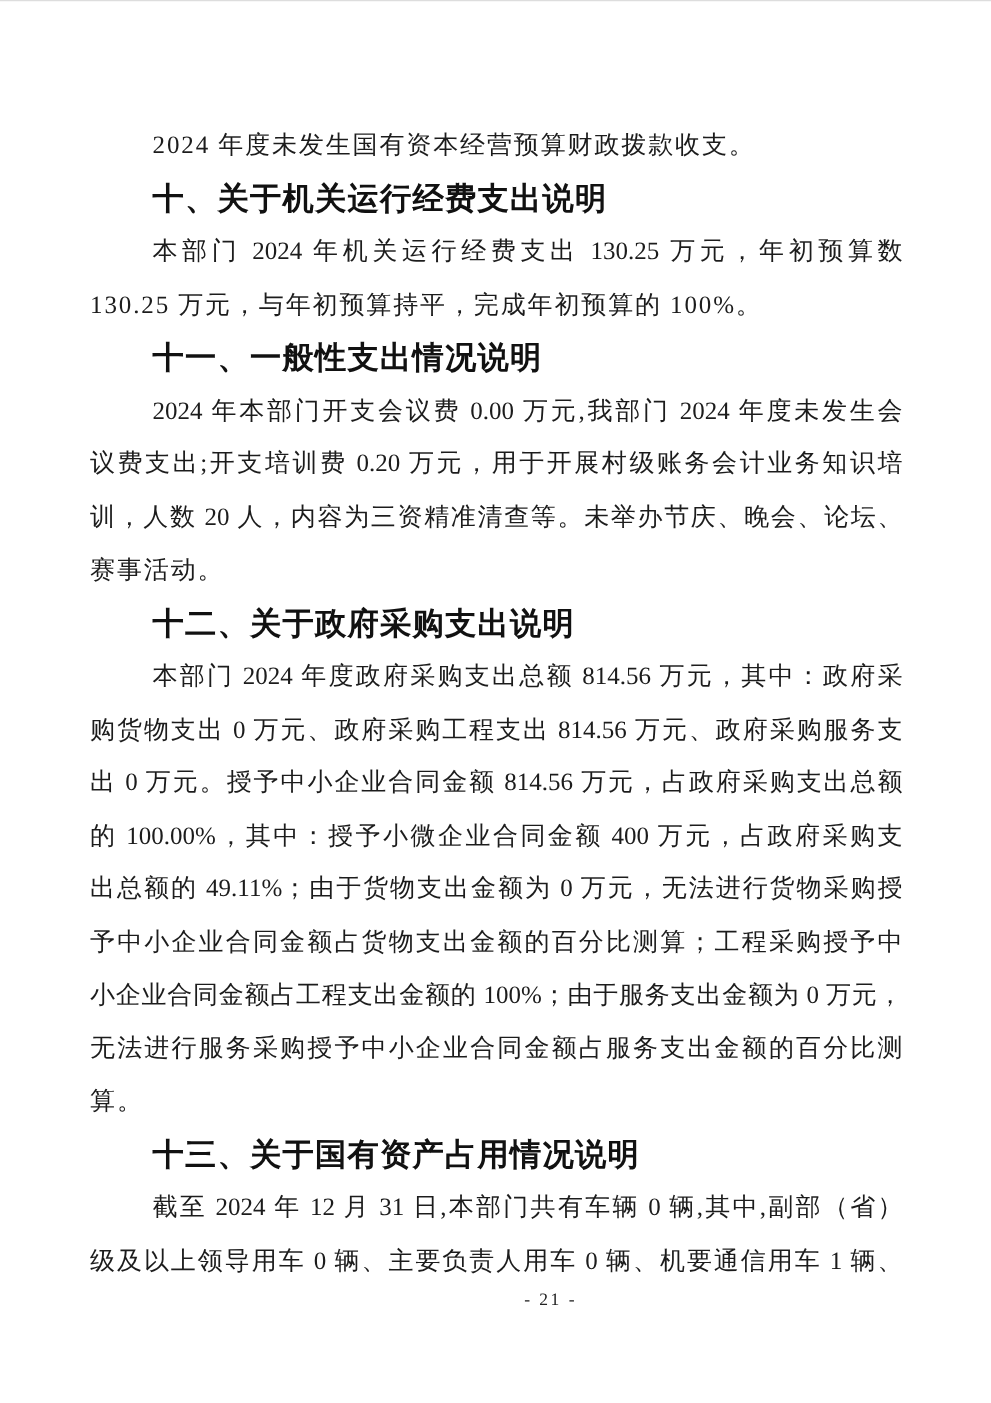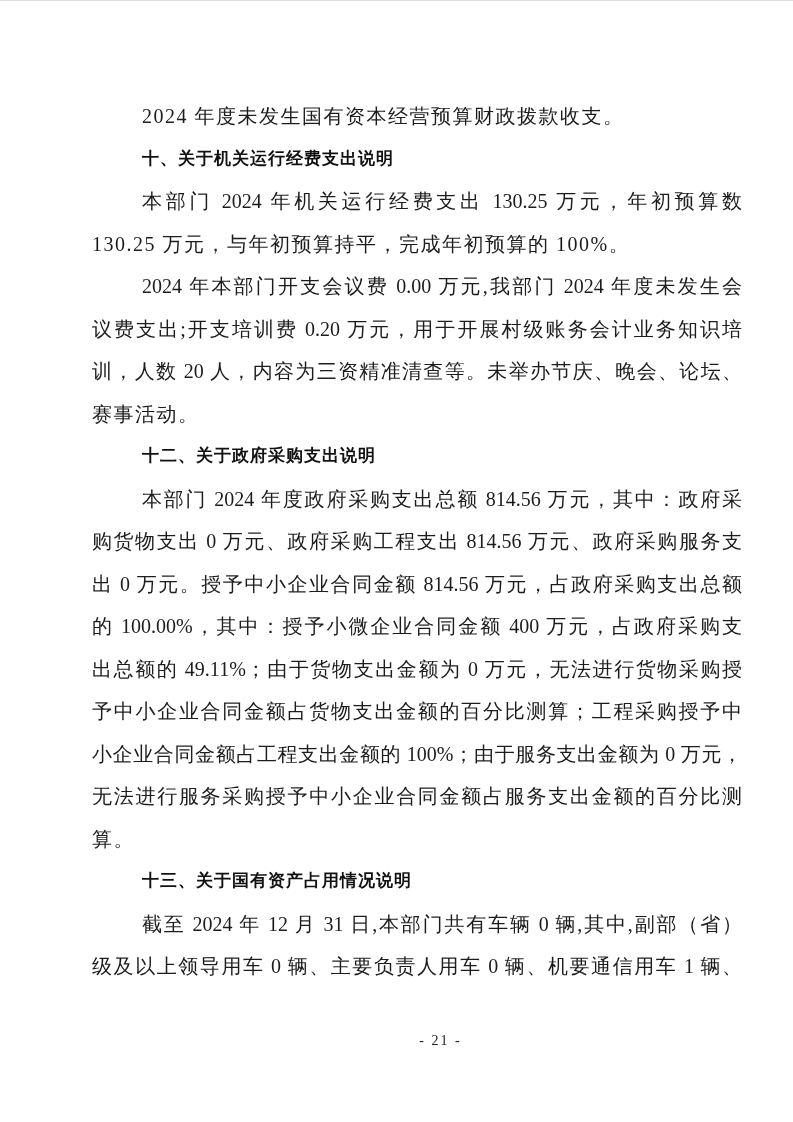--- a/index.html
+++ b/index.html
@@ -19,21 +19,20 @@
     position: absolute;
     top: 0; left: 0; right: 0;
     height: 1px;
     background: #dddddd;
   }
   .content {
     position: absolute;
     left: 72px;
     top: 95px;
     width: 650px;
-    margin-left: 20px;
   }
   .line {
     height: 42.5px;
     line-height: 42.5px;
     font-size: 20px;
     color: #1c1c1c;
     letter-spacing: 1.5px;
     font-family: "Liberation Serif", "DejaVu Serif", serif;
     overflow: hidden;
   }
@@ -42,21 +41,21 @@
   }
   .justify {
     letter-spacing: 0;
     text-align: justify;
     text-align-last: justify;
     -moz-text-align-last: justify;
   }
   .heading {
     font-family: "Liberation Sans", "DejaVu Sans", sans-serif;
     font-weight: 700;
-    font-size: 17px;
+    font-size: 25px;
     color: #111111;
     letter-spacing: 1px;
     text-align: left;
     text-align-last: left;
   }
   .footer {
     position: absolute;
     top: 1033px;
     left: 0;
     width: 793px;
@@ -72,20 +71,21 @@
 <body>
 
 <div class="page">
   <div class="scan-edge"></div>
 
   <div class="content">
     <div class="line indent">2024 年度未发生国有资本经营预算财政拨款收支。</div>
     <div class="line heading indent">十、关于机关运行经费支出说明</div>
     <div class="line indent justify">本部门 2024 年机关运行经费支出 130.25 万元，年初预算数</div>
     <div class="line">130.25 万元，与年初预算持平，完成年初预算的 100%。</div>
+    <div class="line heading indent">十一、一般性支出情况说明</div>
     <div class="line indent justify">2024 年本部门开支会议费 0.00 万元,我部门 2024 年度未发生会</div>
     <div class="line justify">议费支出;开支培训费 0.20 万元，用于开展村级账务会计业务知识培</div>
     <div class="line justify">训，人数 20 人，内容为三资精准清查等。未举办节庆、晚会、论坛、</div>
     <div class="line">赛事活动。</div>
     <div class="line heading indent">十二、关于政府采购支出说明</div>
     <div class="line indent justify">本部门 2024 年度政府采购支出总额 814.56 万元，其中：政府采</div>
     <div class="line justify">购货物支出 0 万元、政府采购工程支出 814.56 万元、政府采购服务支</div>
     <div class="line justify">出 0 万元。授予中小企业合同金额 814.56 万元，占政府采购支出总额</div>
     <div class="line justify">的 100.00%，其中：授予小微企业合同金额 400 万元，占政府采购支</div>
     <div class="line justify">出总额的 49.11%；由于货物支出金额为 0 万元，无法进行货物采购授</div>

